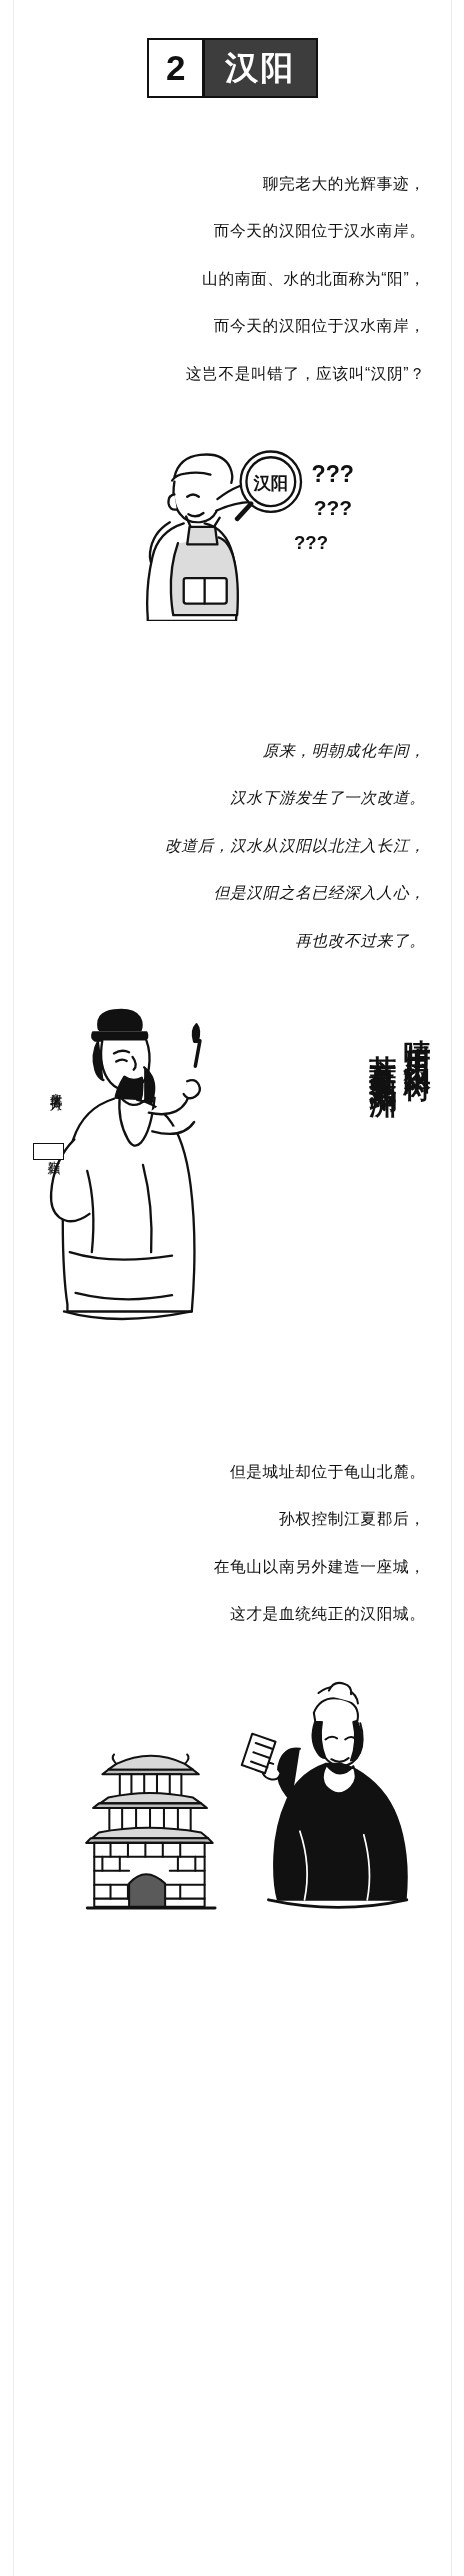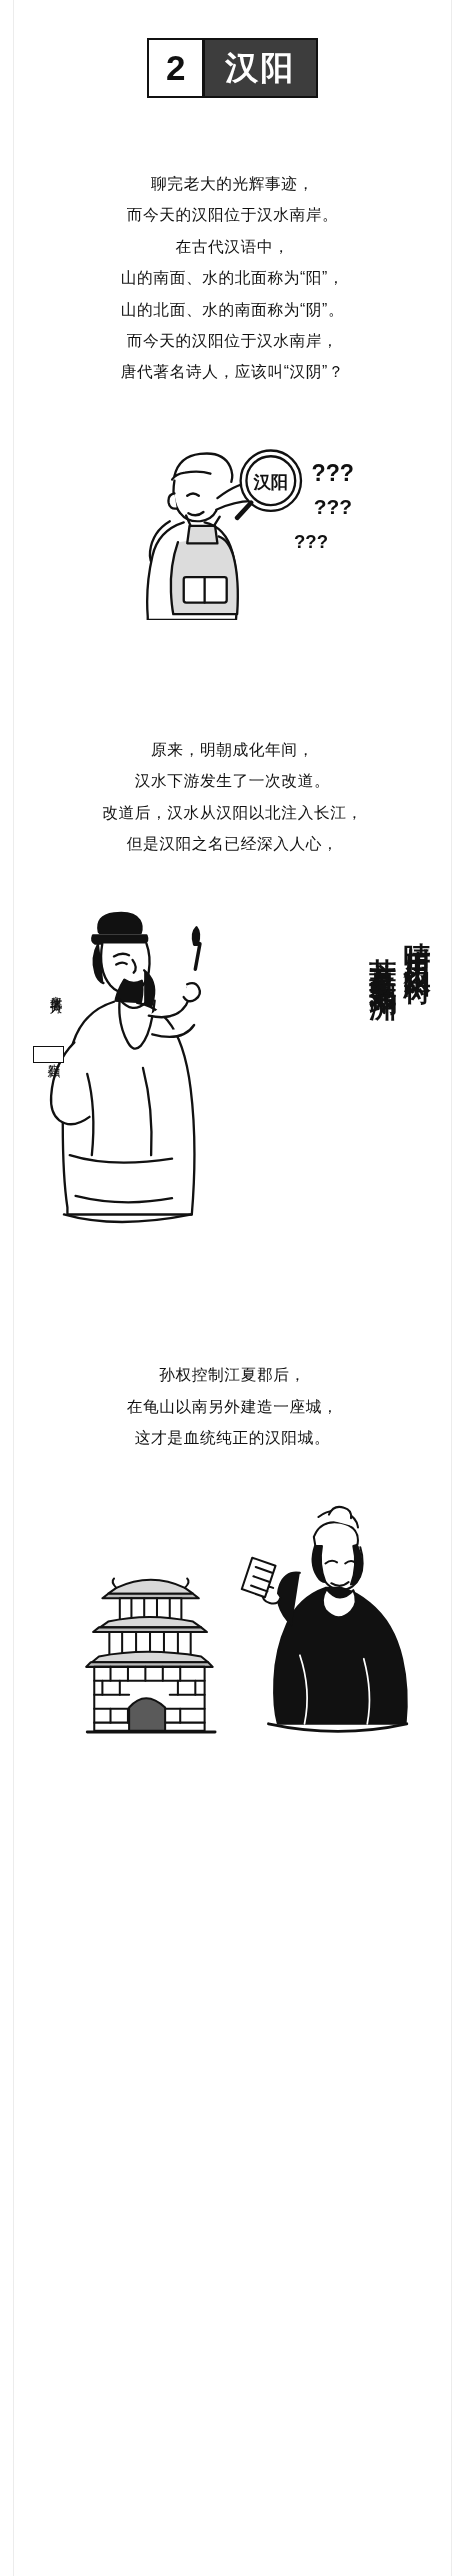--- a/index.html
+++ b/index.html
@@ -59,23 +59,23 @@
   
   .para{
     margin:0 auto;
     text-align:center;
     font-size:15.7px;
     line-height:2.0;
     letter-spacing:0.6px;
     color:#111;
     width:418px;
   }
-  .para p{margin:0;padding:0;}
+  .para p{margin:16px;padding:0;text-align:right;}
   .block-1{margin-top:70px;}
-  .block-2{margin-top:114px;}
+  .block-2{margin-top:114px;font-style:italic;}
   .block-3{margin-top:105px;}
 
   
   .illus1{
     position:relative;
     height:209px;
     margin-top:23px;
   }
   .illus1 .canvas{
     position:absolute;
@@ -177,25 +177,23 @@
     <div class="badge">
       <div class="badge-num">2</div>
       <div class="badge-sep"></div>
       <div class="badge-title">汉阳</div>
     </div>
   </div>
 
   <div class="para block-1">
     <p>聊完老大的光辉事迹，</p>
     <p>而今天的汉阳位于汉水南岸。</p>
-    <p>在古代汉语中，</p>
     <p>山的南面、水的北面称为“阳”，</p>
-    <p>山的北面、水的南面称为“阴”。</p>
     <p>而今天的汉阳位于汉水南岸，</p>
-    <p>唐代著名诗人，应该叫“汉阴”？</p>
+    <p>这岂不是叫错了，应该叫“汉阴”？</p>
   </div>
 
   <div class="illus1">
     <svg class="canvas" viewBox="0 0 800 360" xmlns="http://www.w3.org/2000/svg">
       <g fill="none" stroke="#111" stroke-width="4" stroke-linecap="round" stroke-linejoin="round">
 
         <path d="M300 112 q8 -34 44 -38 q40 -5 52 22 q6 14 2 26" fill="#ffffff"></path>
         <path d="M296 118 q6 -10 22 -12 q26 -4 44 2" fill="#ffffff"></path>
 
         <path d="M300 120 q-6 36 10 56 q12 16 34 14 q20 -2 28 -18" fill="#ffffff"></path>
@@ -235,20 +233,21 @@
         <text x="506" y="236" font-size="32">???</text>
       </g>
     </svg>
   </div>
 
   <div class="para block-2">
     <p>原来，明朝成化年间，</p>
     <p>汉水下游发生了一次改道。</p>
     <p>改道后，汉水从汉阳以北注入长江，</p>
     <p>但是汉阳之名已经深入人心，</p>
+    <p>再也改不过来了。</p>
   </div>
 
   <div class="illus2">
     <svg class="canvas" viewBox="0 0 800 640" xmlns="http://www.w3.org/2000/svg">
       <g fill="none" stroke="#111" stroke-width="4" stroke-linecap="round" stroke-linejoin="round">
 
         <path d="M170 86 q-6 -28 26 -32 q34 -4 44 12 q6 10 2 22 l-70 0 z" fill="#111"></path>
         <path d="M160 92 l92 0 q4 10 -4 14 l-84 0 q-8 -4 -4 -14 z" fill="#111"></path>
 
         <path d="M176 106 q-8 46 14 72 q16 18 40 10 q22 -8 26 -34 q4 -26 -4 -48" fill="#ffffff"></path>
@@ -290,20 +289,21 @@
     <div class="poet-label">唐代著名诗人</div>
     <div class="poet-name">崔颢</div>
 
     <div class="poem">
       <div class="poem-col c2">芳草萋萋鹦鹉洲。</div>
       <div class="poem-col c1">晴川历历汉阳树，</div>
     </div>
   </div>
 
   <div class="para block-3">
+    <p>但是城址却位于龟山北麓。</p>
     <p>孙权控制江夏郡后，</p>
     <p>在龟山以南另外建造一座城，</p>
     <p>这才是血统纯正的汉阳城。</p>
   </div>
 
   <div class="illus3">
     <svg class="canvas" viewBox="0 0 800 470" xmlns="http://www.w3.org/2000/svg">
       <g fill="none" stroke="#111" stroke-width="3.5" stroke-linecap="round" stroke-linejoin="round">
 
         <path d="M200 184 q60 -28 118 0 l14 10 l-146 0 z" fill="#d8d8d8"></path>

